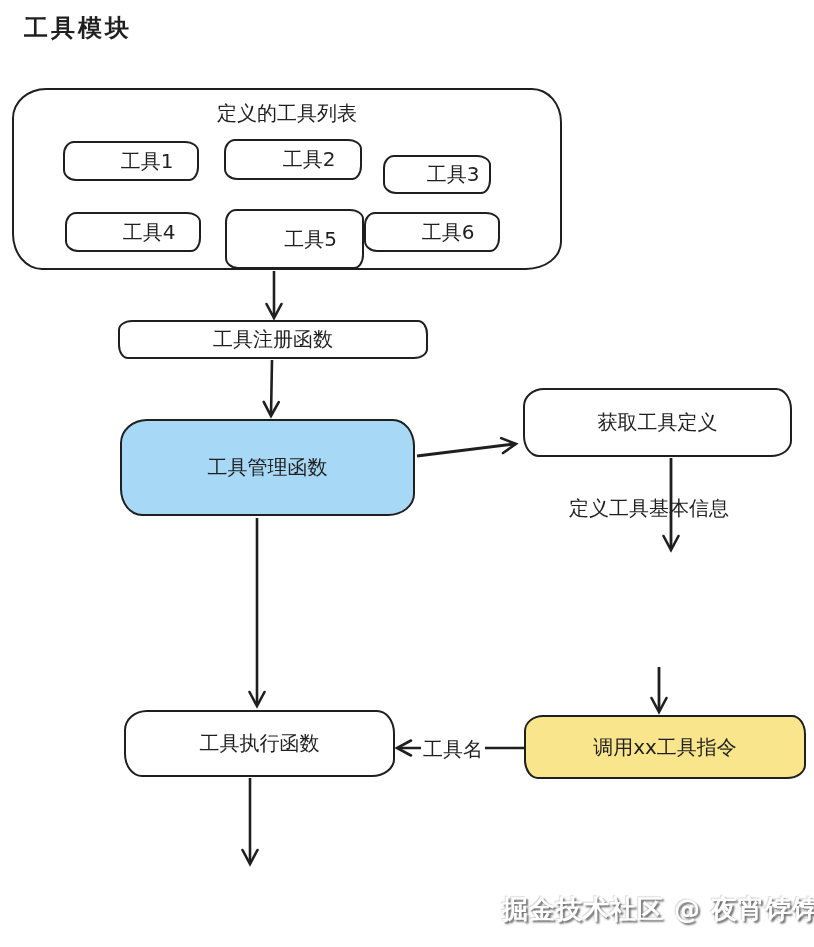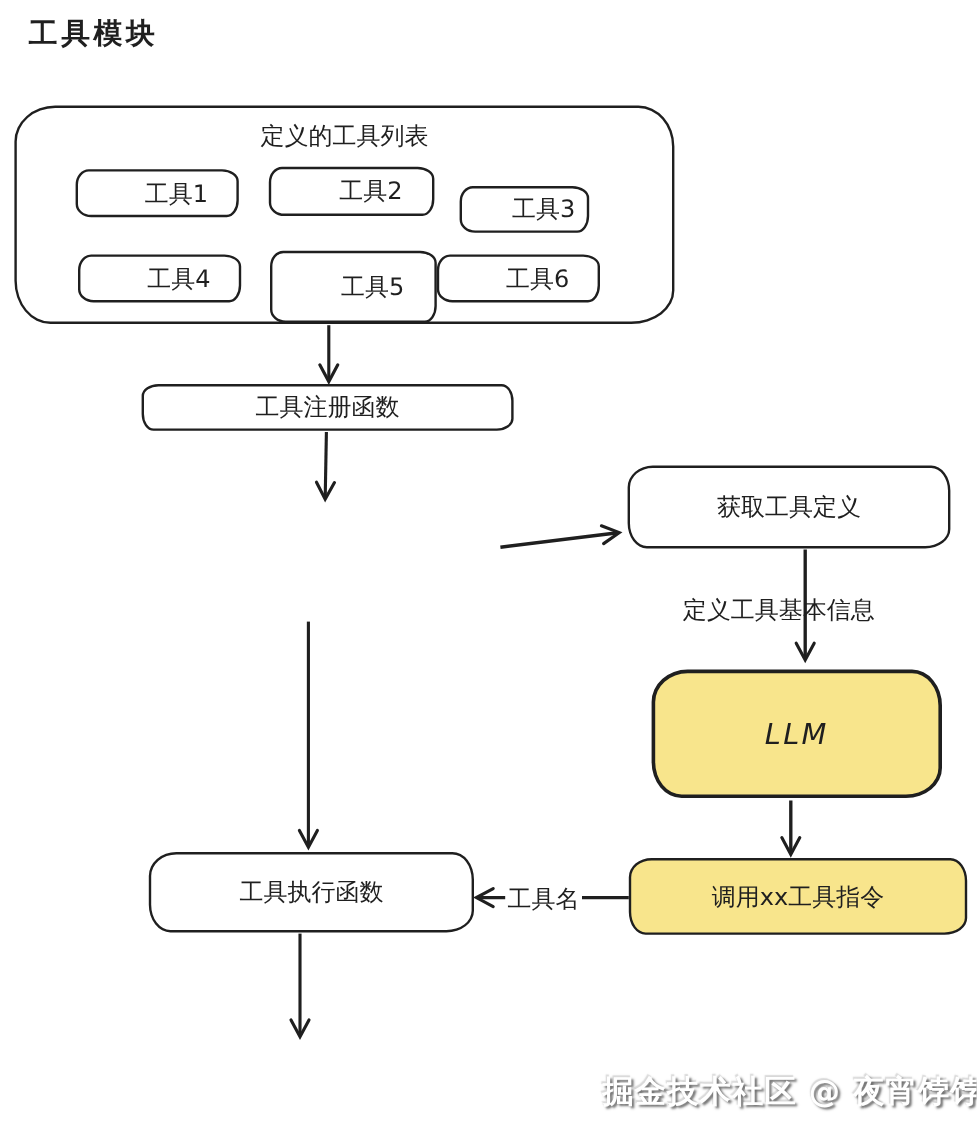--- a/index.html
+++ b/index.html
@@ -118,24 +118,24 @@
     <div class="tool-chip t1">工具1</div>
     <div class="tool-chip t2">工具2</div>
     <div class="tool-chip t3">工具3</div>
     <div class="tool-chip t4">工具4</div>
     <div class="tool-chip t5">工具5</div>
     <div class="tool-chip t6">工具6</div>
   </div>
 
   <div class="node register-box">工具注册函数</div>
 
+  <div class="node manager-box">工具管理函数</div>
 
   <div class="node getdef-box">获取工具定义</div>
 
-  <div class="node llm-box">LLM</div>
 
   <div class="node execfn-box">工具执行函数</div>
 
   <div class="node call-box">调用xx工具指令</div>
 
 
   <div class="edge-label def-info-label">定义工具基本信息</div>
 
   <div class="edge-label tool-name-label">工具名</div>
 

